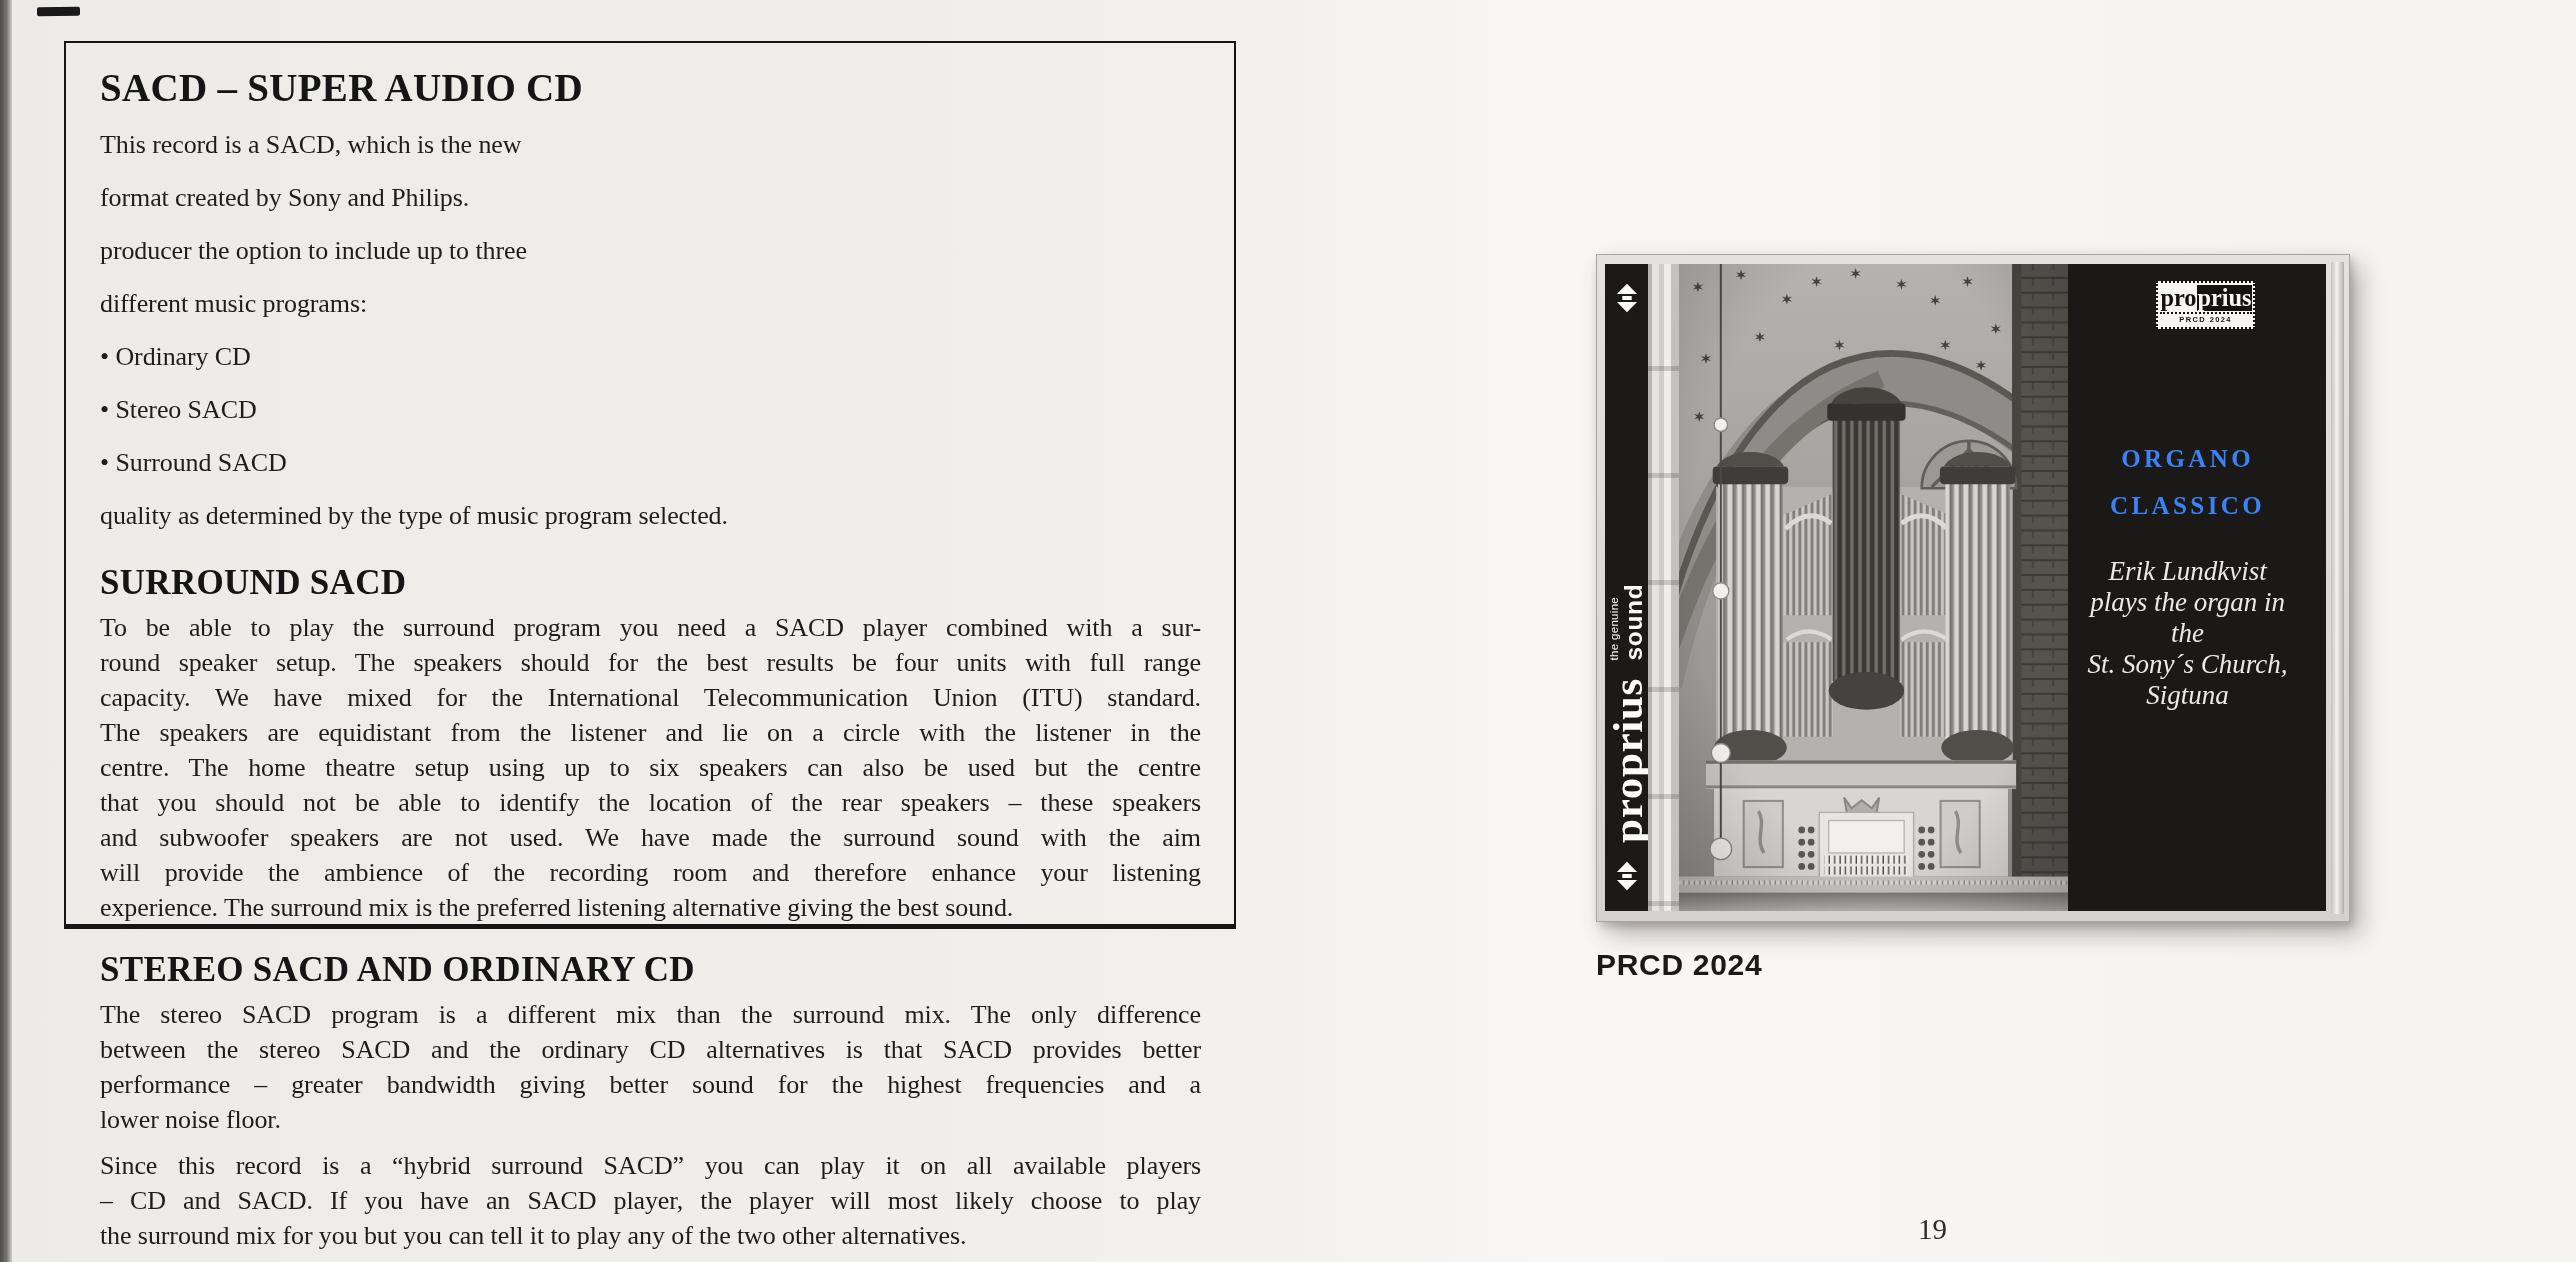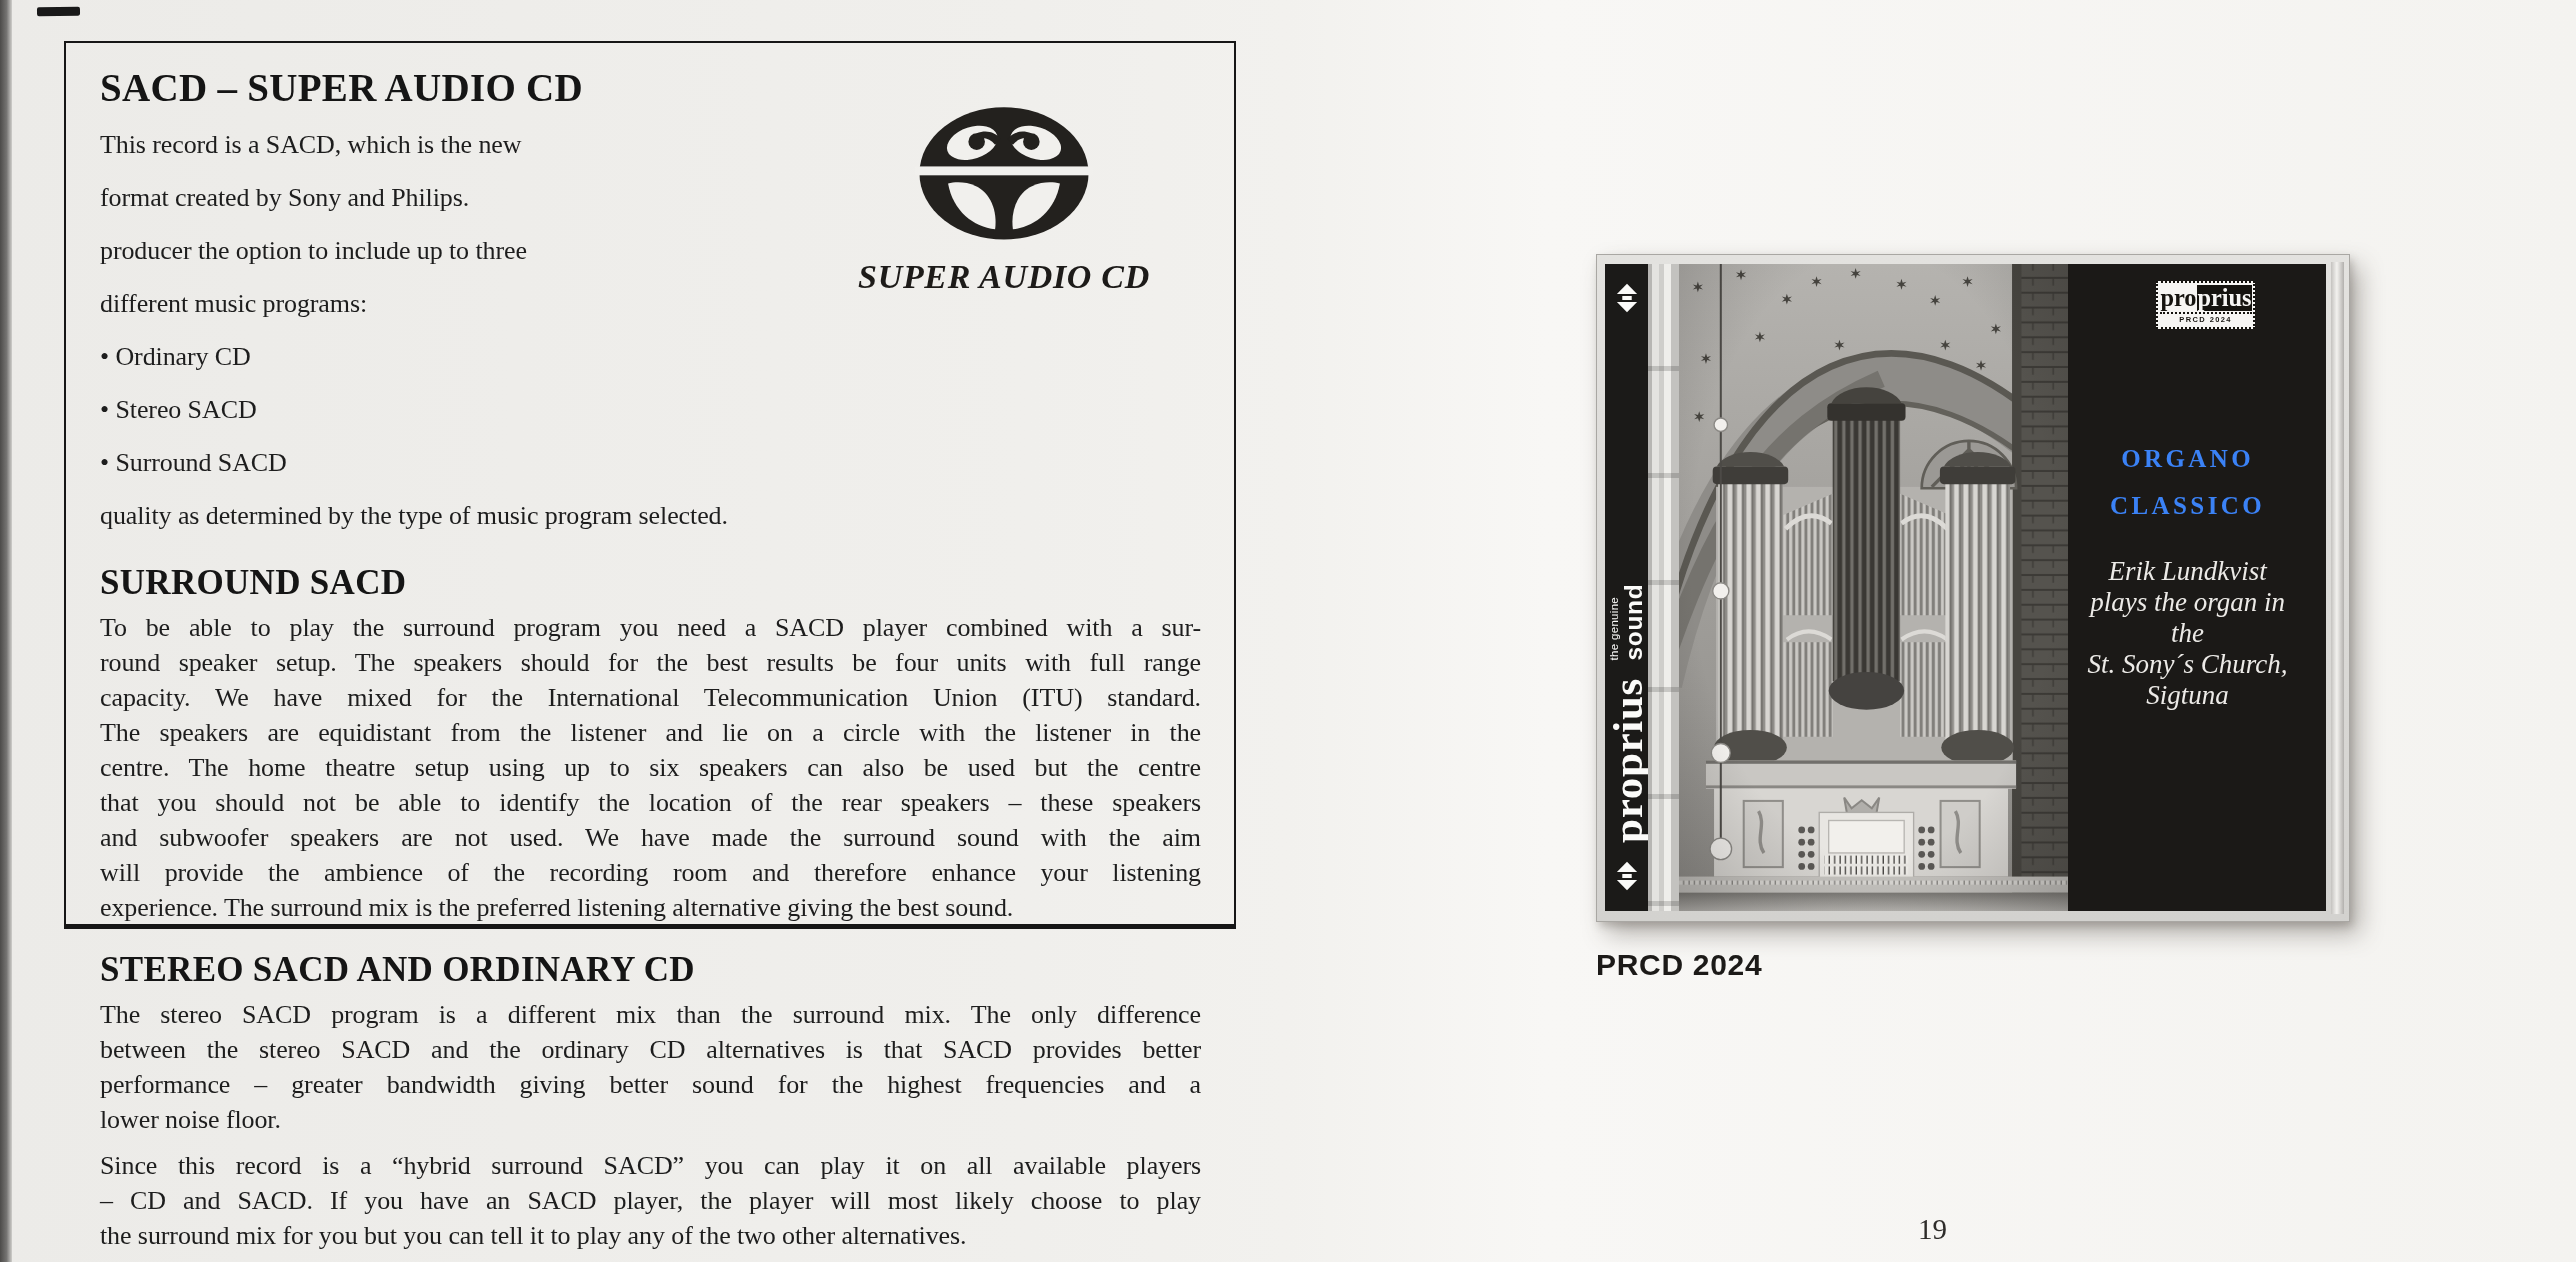--- a/index.html
+++ b/index.html
@@ -85,35 +85,20 @@
         <div class="tline">This record is a SACD, which is the new</div>
         <div class="tline">format created by Sony and Philips.</div>
         <div class="tline">producer the option to include up to three</div>
         <div class="tline">different music programs:</div>
         <div class="tline">• Ordinary CD</div>
         <div class="tline">• Stereo SACD</div>
         <div class="tline">• Surround SACD</div>
         <div class="tline">quality as determined by the type of music program selected.</div>
       </div>
 
-    <div class="sacd-logo">
-      <svg viewBox="0 0 280 225">
-        <ellipse cx="140" cy="110" rx="133" ry="104" fill="#23211e"></ellipse>
-        <rect x="0" y="99" width="280" height="14" fill="#f1f0ed"></rect>
-        <ellipse cx="90" cy="62" rx="41" ry="25" fill="#f1f0ed" transform="rotate(-18 90 62)"></ellipse>
-        <ellipse cx="190" cy="62" rx="41" ry="25" fill="#f1f0ed" transform="rotate(18 190 62)"></ellipse>
-        <circle cx="97" cy="60" r="13" fill="#23211e"></circle>
-        <circle cx="183" cy="60" r="13" fill="#23211e"></circle>
-        <path d="M97,47 C112,41 126,45 135,56 L126,65 C118,55 108,52 97,56 Z" fill="#23211e"></path>
-        <path d="M183,47 C168,41 154,45 145,56 L154,65 C162,55 172,52 183,56 Z" fill="#23211e"></path>
-        <path d="M52,126 C60,170 92,194 126,198 C130,168 118,140 96,130 C80,123 64,123 52,126 Z" fill="#f1f0ed"></path>
-        <path d="M228,126 C220,170 188,194 154,198 C150,168 162,140 184,130 C200,123 216,123 228,126 Z" fill="#f1f0ed"></path>
-      </svg>
-      <div class="sacd-logo-label">SUPER AUDIO CD</div>
-    </div>
 
     <h2 class="sec-title">SURROUND SACD</h2>
     <div class="bodytext justify">
         <div class="tline">To be able to play the surround program you need a SACD player combined with a sur-</div>
         <div class="tline">round speaker setup. The speakers should for the best results be four units with full range</div>
         <div class="tline">capacity. We have mixed for the International Telecommunication Union (ITU) standard.</div>
         <div class="tline">The speakers are equidistant from the listener and lie on a circle with the listener in the</div>
         <div class="tline">centre. The home theatre setup using up to six speakers can also be used but the centre</div>
         <div class="tline">that you should not be able to identify the location of the rear speakers – these speakers</div>
         <div class="tline">and subwoofer speakers are not used. We have made the surround sound with the aim</div>

